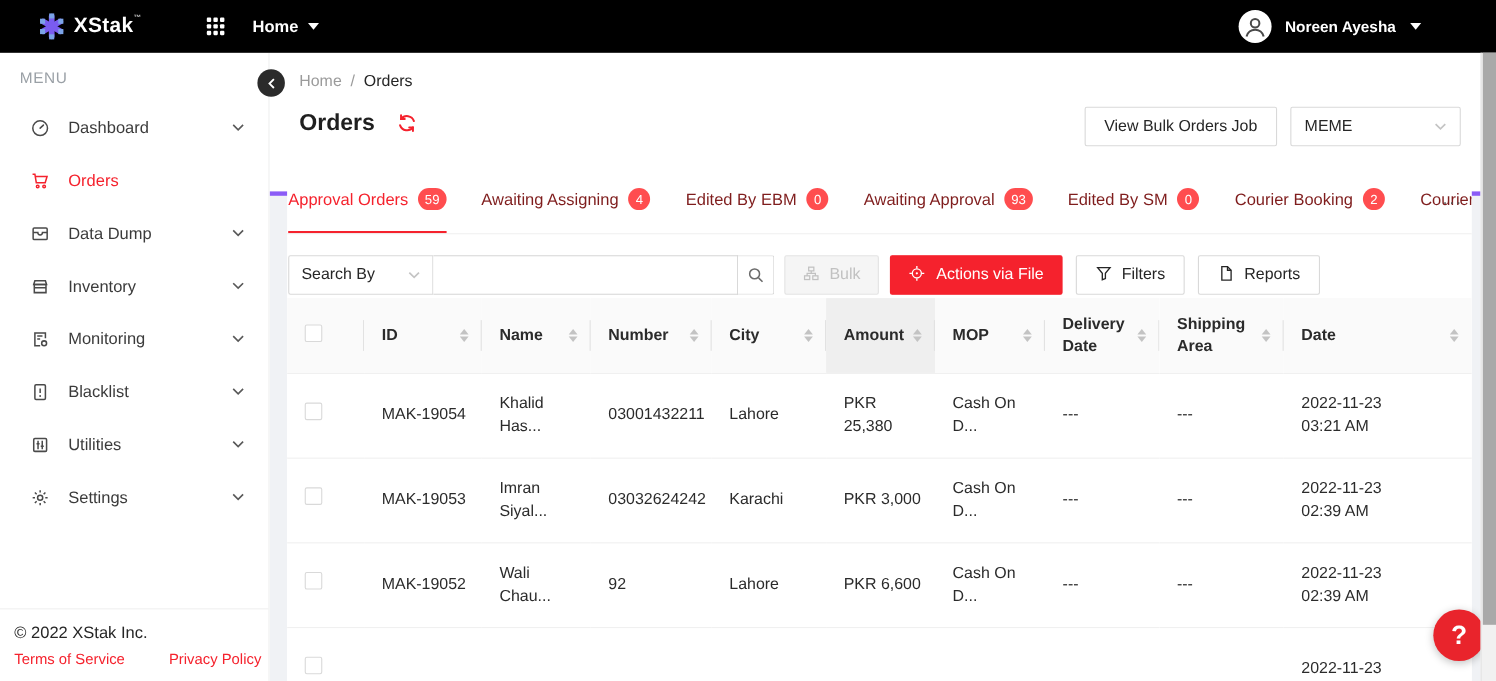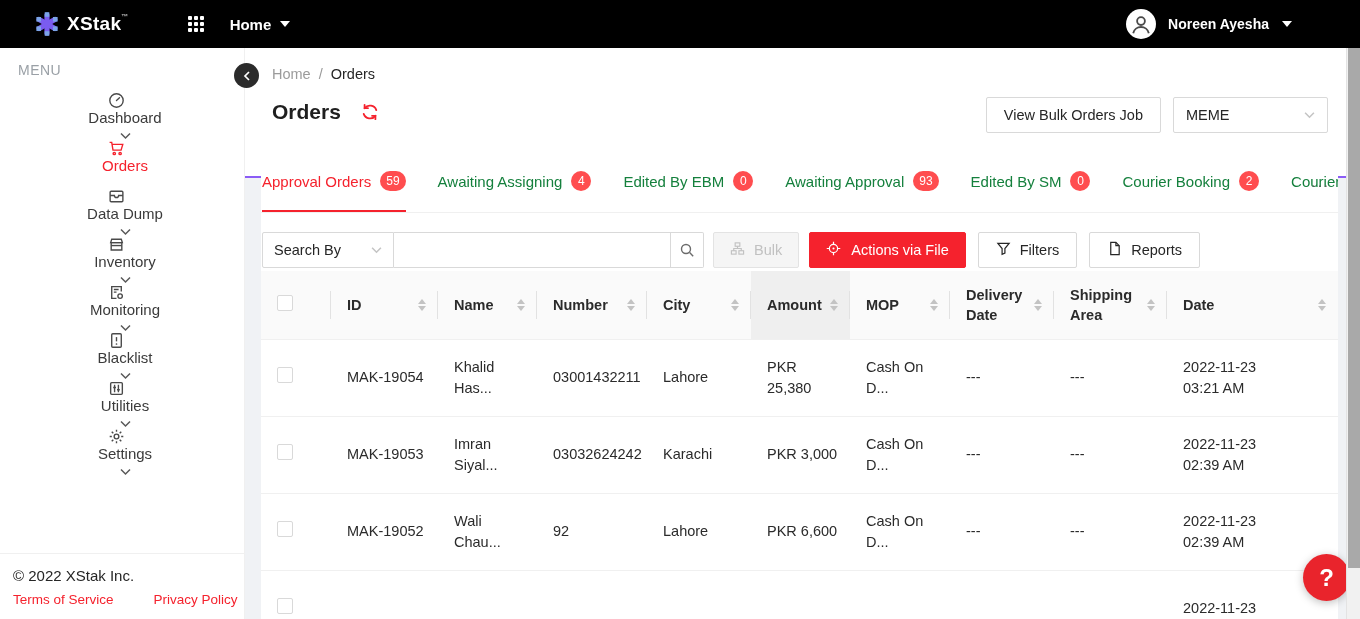--- a/index.html
+++ b/index.html
@@ -23,38 +23,38 @@
     justify-content:center; overflow:hidden; }
   .avatar svg { width:26px; height:26px; }
   .user-name { color:#fff; font-size:14px; font-weight:bold; margin-left:12px; margin-right:4px; }
 
   
   .sidebar { position:absolute; left:0; top:48px; width:245px; height:571px; background:#fff;
     border-right:1px solid #f0f0f0; z-index:10; }
   .menu-label { color:#9aa0a6; font-size:14px; letter-spacing:.5px; margin:14px 0 4px 18px; }
   .side-items { margin-top:14px; }
   .side-item { display:flex; align-items:center; height:48px; padding:0 22px 0 28px; cursor:pointer;
-    font-size:15px; color:#3b3b3b;flex-direction:column; }
+    font-size:15px; color:#3b3b3b; }
   .side-item .side-icon { width:17px; height:17px; margin-right:17px; flex:0 0 auto; color:#4a4a4a; }
   .side-item .side-icon svg { width:17px; height:17px; display:block; }
   .side-label { flex:1 1 auto; }
   .side-chevron { width:11px; height:8px; color:#595959; }
   .side-chevron svg { width:11px; height:8px; display:block; }
   .side-item.active { color:#f5222d; }
   .side-item.active .side-icon { color:#f5222d; }
   .side-footer { position:absolute; left:0; bottom:0; width:100%; border-top:1px solid #f0f0f0;
     padding:13px 0 12px 13px; }
   .copyright { font-size:15px; color:#262626; }
   .side-links { display:flex; gap:40px; margin-top:8px; }
   .side-links a { color:#f5222d; font-size:13.5px; text-decoration:none; cursor:pointer; }
 
   
   .main { position:absolute; left:245px; top:48px; width:1101px; height:571px; background:#f0f2f5; }
   .page-header { position:absolute; left:0; top:0; width:1101px; height:130px; background:#fff;
-    border-bottom:2px solid #8b5cf6; }
+    border-bottom:4px solid #8b5cf6; }
   .collapse-btn { position:absolute; left:-11px; top:15px; width:25px; height:25px; border-radius:50%;
     background:#2b2b2b; display:flex; align-items:center; justify-content:center; cursor:pointer; z-index:40;
     border:none; }
   .breadcrumb { position:absolute; left:27px; top:18px; font-size:14.5px; }
   .breadcrumb .bc-muted { color:#9b9b9b; }
   .breadcrumb .bc-sep { color:#9b9b9b; margin:0 8px; }
   .breadcrumb .bc-current { color:#262626; cursor:default; }
   .page-title-row { position:absolute; left:27px; top:52px; display:flex; align-items:center; }
   .page-title { font-size:21px; font-weight:bold; color:#1f1f1f; }
   .refresh-icon { margin-left:20px; width:18px; height:18px; color:#f5222d; cursor:pointer; }
@@ -67,21 +67,21 @@
     display:flex; align-items:center; padding:0 12px; font-size:14.5px; color:#262626; cursor:pointer; }
   .brand-select .sel-caret { margin-left:auto; color:#c4c4c4; }
   .sel-caret svg { width:11px; height:8px; display:block; }
 
   
   .card { position:absolute; left:16px; top:102px; width:1077px; height:469px; background:#fff; overflow:hidden; }
   .tabs-bar { height:63px; border-bottom:1px solid #f0f0f0; display:flex; align-items:stretch;
     padding-left:1px; overflow:hidden; position:relative; }
   .tab { display:flex; align-items:center; margin-right:32px; cursor:pointer; border-bottom:2px solid transparent;
     padding-top:2px; flex:0 0 auto; }
-  .tab-label { font-size:15px; color:#15803d; white-space:nowrap; }
+  .tab-label { font-size:15px; color:#7f1d1d; white-space:nowrap; }
   .tab.active { border-bottom-color:#f5222d; }
   .tab.active .tab-label { color:#f5222d; }
   .tab.truncated { margin-right:0; }
   .tab.truncated .tab-label { max-width:118px; overflow:hidden; }
   .badge { background:#ff4d4f; color:#fff; font-size:12px; line-height:20px; min-width:20px; height:20px;
     border-radius:10px; text-align:center; padding:0 6px; margin-left:9px; white-space:nowrap; }
   .tabs-more { position:absolute; right:8px; top:50%; transform:translateY(-50%); color:#595959;
     font-size:15px; letter-spacing:2px; cursor:pointer; }
 
   .toolbar { display:flex; align-items:center; margin-top:24px; height:26px; padding-left:1px; }

